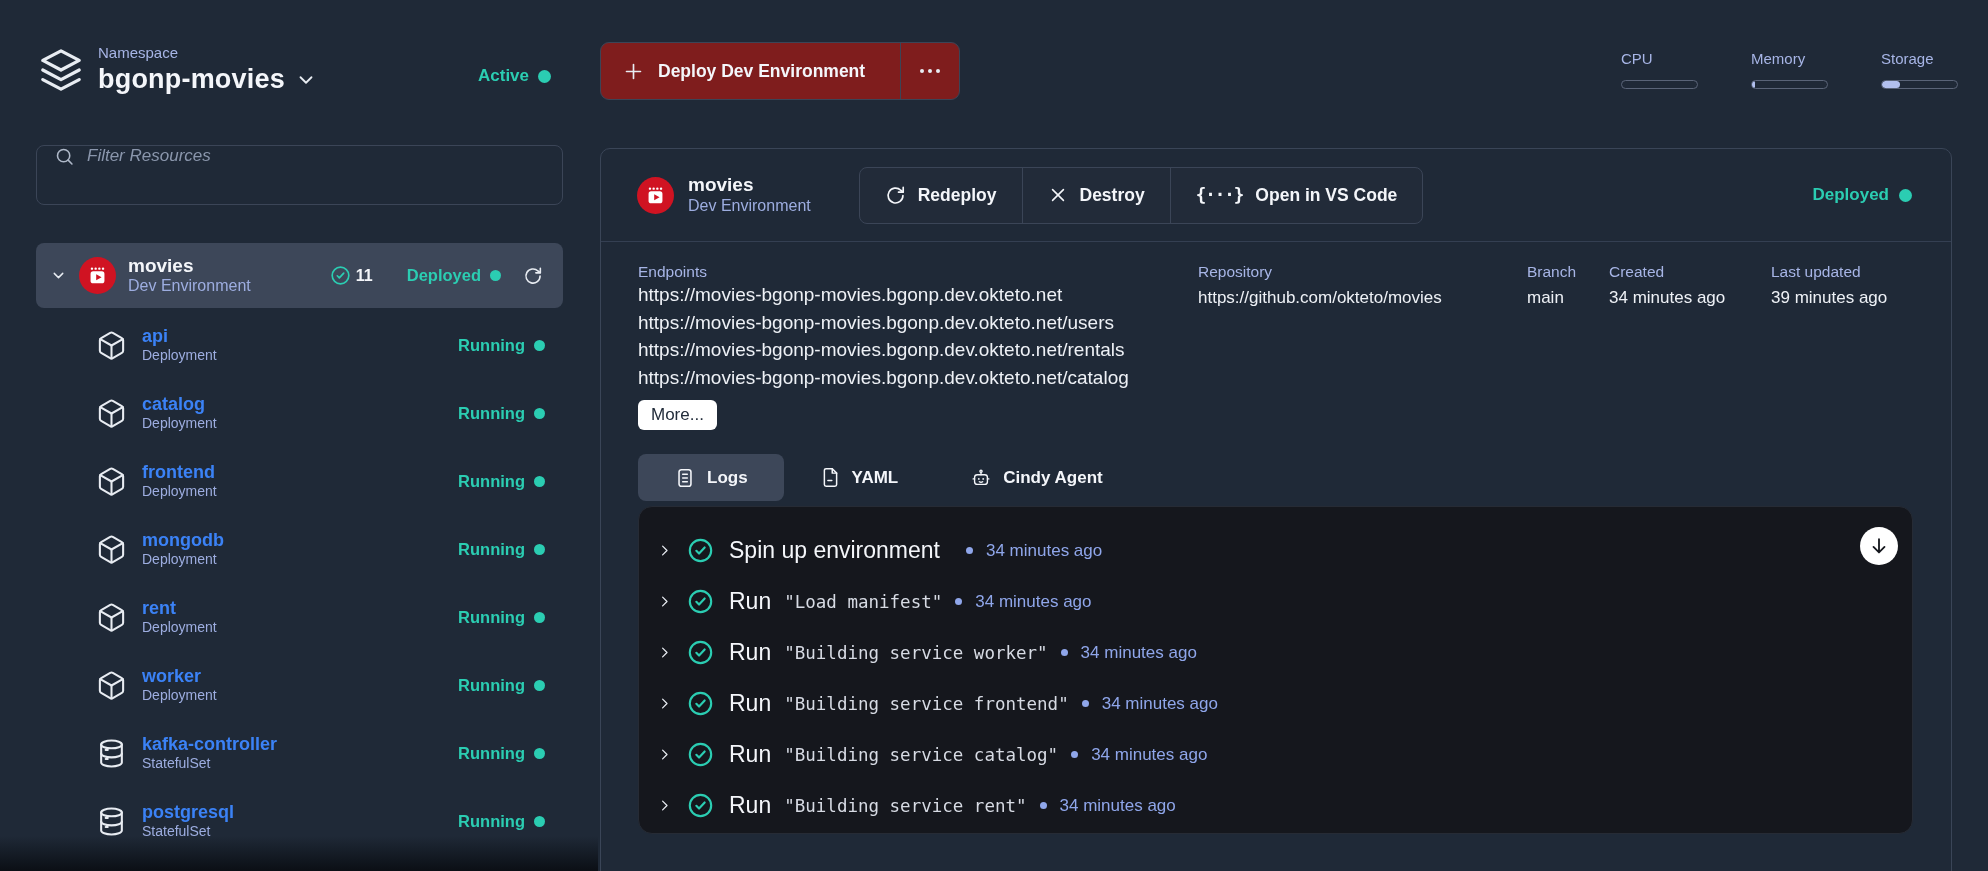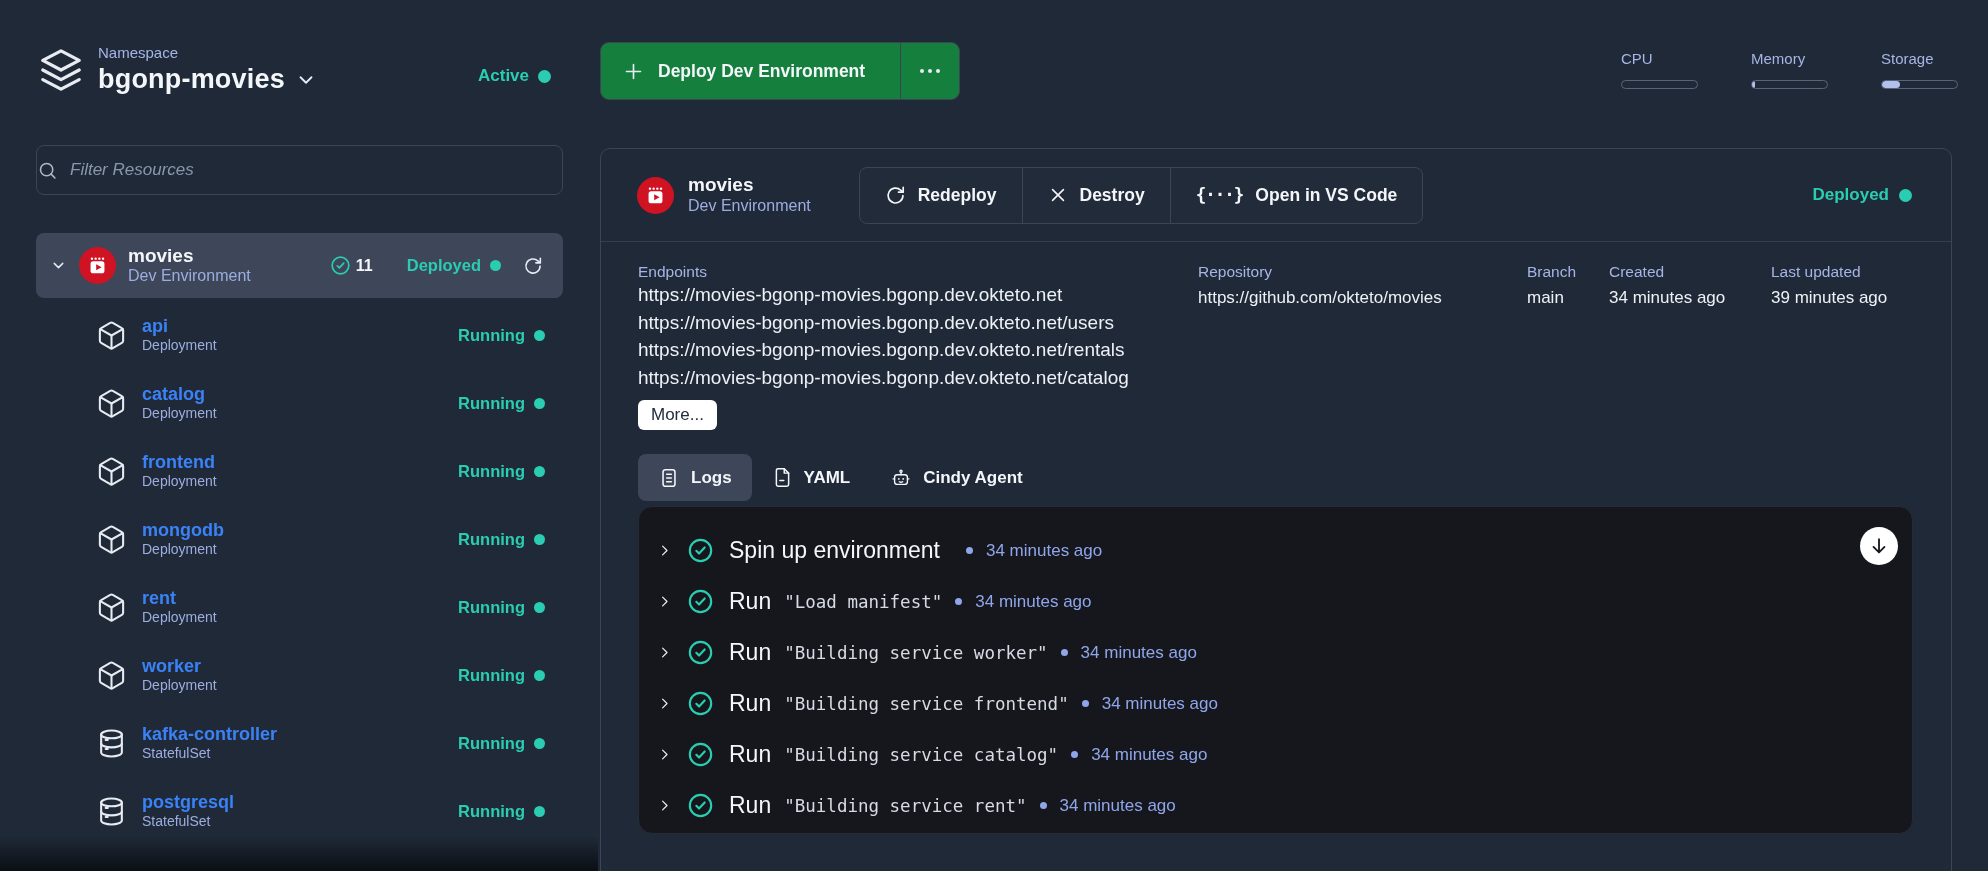--- a/index.html
+++ b/index.html
@@ -19,36 +19,36 @@
   .ns-name-row { display:flex; align-items:center; gap:10px; cursor:pointer; }
   .ns-name { font-size:27px; font-weight:bold; color:#f4f6fa; letter-spacing:.2px; }
   .active-badge { position:absolute; left:478px; top:66px; display:flex; align-items:center; gap:9px; }
   .active-badge span { color:#2bcdb2; font-size:17px; font-weight:bold; }
   .dot { border-radius:50%; background:#2bcdb2; display:inline-block; }
   .dot13 { width:13px; height:13px; }
   .dot11 { width:11px; height:11px; }
   .dot7  { width:7px; height:7px; background:#8fa6ea; }
 
   .deploy-group { position:absolute; left:600px; top:42px; width:360px; height:58px;
-    border:1px solid #3b4557; border-radius:9px; background:#15803d; display:flex; }
+    border:1px solid #3b4557; border-radius:9px; background:#7f1d1d; display:flex; }
   .deploy-main { flex:1; display:flex; align-items:center; gap:14px; padding-left:22px; cursor:pointer; }
   .deploy-main span { font-size:17.5px; font-weight:bold; color:#f4f6fa; }
   .deploy-ellipsis { width:59px; border-left:1px solid #3b4557; display:flex; align-items:center; justify-content:center; gap:4px; cursor:pointer; }
   .deploy-ellipsis i { width:4px; height:4px; border-radius:50%; background:#e8ecf2; }
 
   .meters { position:absolute; left:1587px; top:50px; display:flex; gap:19px; }
   .meter { width:77px;margin-left:34px; }
   .meter-label { font-size:15px; color:#a7b5e6; }
   .meter-track { margin-top:13px; height:9px; border:1px solid #5a6478; border-radius:5px; overflow:hidden; }
   .meter-fill { height:100%; background:#b2c0ee; border-radius:5px; }
 
   
   .sidebar { position:absolute; left:36px; top:145px; width:527px; }
-  .filter-box { height:50px; border:1px solid #3b4557; border-radius:8px;
-    display:flex; align-items:center; padding-left:0; gap:12px; }
+  .filter-box { height:60px; border:1px solid #3b4557; border-radius:8px;
+    display:flex; align-items:flex-start; padding-left:17px; gap:12px; }
   .filter-box input { background:transparent; border:none; outline:none; flex:1;
     font-size:17px; color:#dbe1ea; font-family:"Liberation Sans", sans-serif; font-style:italic; }
   .filter-box input::placeholder { color:#8a96ac; font-style:italic; }
   .search-ic { color:#aeb8c8; }
 
   .env-row { margin-top:38px; height:65px; background:#3d4759; border-radius:8px;
     display:flex; align-items:center; padding:0 20px 0 14px; cursor:pointer; }
   .env-left { display:flex; align-items:center; gap:12px; }
   .res-title { font-size:19px; font-weight:bold; color:#f4f6fa; line-height:1.15; }
   .res-kind  { font-size:16px; color:#9dade0; line-height:1.25; }
@@ -89,21 +89,21 @@
   .meta-label { font-size:15.5px; color:#a7b5e6; }
   .url { font-size:19px; color:#eef1f6; line-height:27.5px; cursor:pointer; }
   .more-btn { margin-top:9px; display:inline-block; background:#ffffff; color:#222c3a;
     font-size:17px; font-weight:500; border:none; border-radius:6px; padding:5px 13px; cursor:pointer;
     font-family:"Liberation Sans", sans-serif; }
   .meta-col { position:absolute; top:21px; }
   .meta-col .val { margin-top:7px; font-size:17px; color:#eef1f6; white-space:nowrap; }
   .col-repo { left:597px; } .col-branch { left:926px; } .col-created { left:1008px; } .col-updated { left:1170px; }
 
   .tabs { display:flex; align-items:center; height:47px; margin-left:37px; gap:0; }
-  .tab { display:flex; align-items:center; gap:11px; padding:0 20px; height:47px; border-radius:8px; cursor:pointer; }
+  .tab { display:flex; align-items:center; gap:11px; padding:0 36px; height:47px; border-radius:8px; cursor:pointer; }
   .tab span { font-size:17px; font-weight:bold; color:#f4f6fa; }
   .tab.active { background:#3d4759; }
   .tab-ic { color:#e8ecf2; }
 
   .logs-panel { position:relative; margin:5px 38px 0 37px; height:328px; background:#15171d;
     border:1px solid #262b35; border-radius:14px; padding-top:18px; overflow:hidden; }
   .log-row { height:51px; display:flex; align-items:center; padding-left:18px; cursor:pointer; }
   .log-chevron { color:#e8ecf2; margin-right:15px; }
   .log-check { color:#2bcdb2; margin-right:15px; }
   .log-action { font-size:23px; color:#f4f6fa; }

